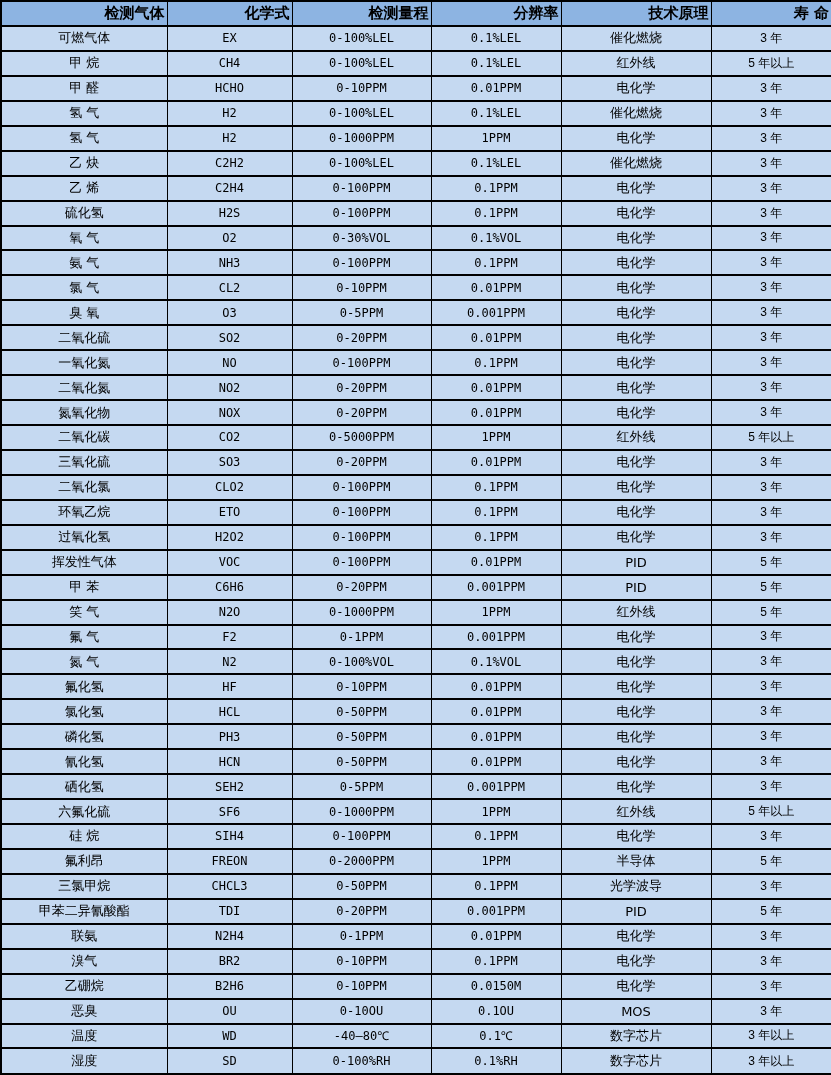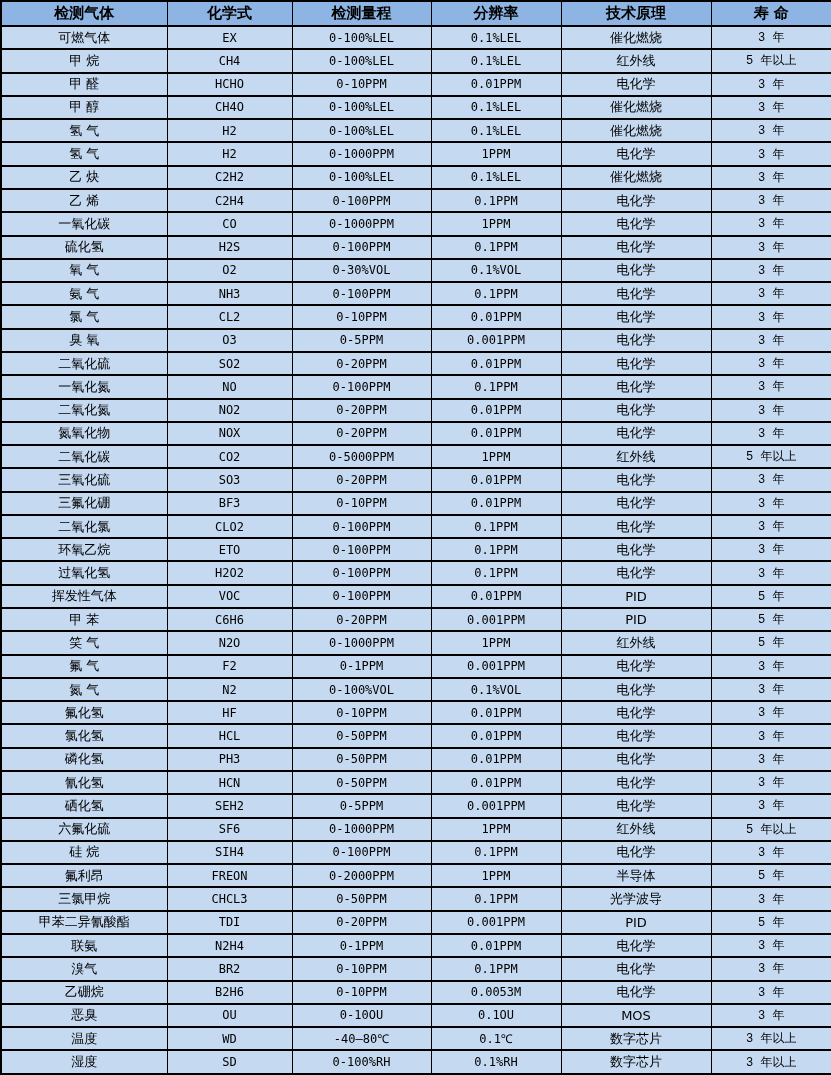--- a/index.html
+++ b/index.html
@@ -28,34 +28,35 @@
     white-space: nowrap;
     color: #000000;
   }
   .gas-table thead th {
     background: #8DB4E2;
     font-family: "DejaVu Sans", "Liberation Sans", sans-serif;
     font-weight: bold;
     font-size: 15px;
     height: 23px;
     border-bottom-width: 2px;
+    text-align: right;
   }
   .gas-table tbody td {
     background: #C5D9F1;
   }
   td.col-cn {
     font-family: "DejaVu Sans", "Liberation Sans", sans-serif;
     font-size: 13px;
   }
   td.col-mono {
     font-family: "DejaVu Sans Mono", "Liberation Mono", monospace;
     font-size: 12px;
   }
   td.col-mixed {
-    font-family: Liberation Mono, monospace;
+    font-family: Liberation Sans, sans-serif;
     font-size: 12px;
   }
 </style>
 </head>
 <body>
 
 <table class="gas-table">
   <colgroup>
     <col style="width:166px">
     <col style="width:125px">
@@ -93,28 +94,20 @@
       </tr>
       <tr>
         <td class="col-cn">甲 醛</td>
         <td class="col-mono">HCHO</td>
         <td class="col-mono">0-10PPM</td>
         <td class="col-mono">0.01PPM</td>
         <td class="col-cn">电化学</td>
         <td class="col-mixed">3 年</td>
       </tr>
       <tr>
-        <td class="col-cn">甲 醇</td>
-        <td class="col-mono">CH4O</td>
-        <td class="col-mono">0-100%LEL</td>
-        <td class="col-mono">0.1%LEL</td>
-        <td class="col-cn">催化燃烧</td>
-        <td class="col-mixed">3 年</td>
-      </tr>
-      <tr>
         <td class="col-cn">氢 气</td>
         <td class="col-mono">H2</td>
         <td class="col-mono">0-100%LEL</td>
         <td class="col-mono">0.1%LEL</td>
         <td class="col-cn">催化燃烧</td>
         <td class="col-mixed">3 年</td>
       </tr>
       <tr>
         <td class="col-cn">氢 气</td>
         <td class="col-mono">H2</td>
@@ -129,28 +122,20 @@
         <td class="col-mono">0-100%LEL</td>
         <td class="col-mono">0.1%LEL</td>
         <td class="col-cn">催化燃烧</td>
         <td class="col-mixed">3 年</td>
       </tr>
       <tr>
         <td class="col-cn">乙 烯</td>
         <td class="col-mono">C2H4</td>
         <td class="col-mono">0-100PPM</td>
         <td class="col-mono">0.1PPM</td>
-        <td class="col-cn">电化学</td>
-        <td class="col-mixed">3 年</td>
-      </tr>
-      <tr>
-        <td class="col-cn">一氧化碳</td>
-        <td class="col-mono">CO</td>
-        <td class="col-mono">0-1000PPM</td>
-        <td class="col-mono">1PPM</td>
         <td class="col-cn">电化学</td>
         <td class="col-mixed">3 年</td>
       </tr>
       <tr>
         <td class="col-cn">硫化氢</td>
         <td class="col-mono">H2S</td>
         <td class="col-mono">0-100PPM</td>
         <td class="col-mono">0.1PPM</td>
         <td class="col-cn">电化学</td>
         <td class="col-mixed">3 年</td>
@@ -229,28 +214,20 @@
       </tr>
       <tr>
         <td class="col-cn">三氧化硫</td>
         <td class="col-mono">SO3</td>
         <td class="col-mono">0-20PPM</td>
         <td class="col-mono">0.01PPM</td>
         <td class="col-cn">电化学</td>
         <td class="col-mixed">3 年</td>
       </tr>
       <tr>
-        <td class="col-cn">三氟化硼</td>
-        <td class="col-mono">BF3</td>
-        <td class="col-mono">0-10PPM</td>
-        <td class="col-mono">0.01PPM</td>
-        <td class="col-cn">电化学</td>
-        <td class="col-mixed">3 年</td>
-      </tr>
-      <tr>
         <td class="col-cn">二氧化氯</td>
         <td class="col-mono">CLO2</td>
         <td class="col-mono">0-100PPM</td>
         <td class="col-mono">0.1PPM</td>
         <td class="col-cn">电化学</td>
         <td class="col-mixed">3 年</td>
       </tr>
       <tr>
         <td class="col-cn">环氧乙烷</td>
         <td class="col-mono">ETO</td>
@@ -400,21 +377,21 @@
         <td class="col-mono">BR2</td>
         <td class="col-mono">0-10PPM</td>
         <td class="col-mono">0.1PPM</td>
         <td class="col-cn">电化学</td>
         <td class="col-mixed">3 年</td>
       </tr>
       <tr>
         <td class="col-cn">乙硼烷</td>
         <td class="col-mono">B2H6</td>
         <td class="col-mono">0-10PPM</td>
-        <td class="col-mono">0.0053M</td>
+        <td class="col-mono">0.0150M</td>
         <td class="col-cn">电化学</td>
         <td class="col-mixed">3 年</td>
       </tr>
       <tr>
         <td class="col-cn">恶臭</td>
         <td class="col-mono">OU</td>
         <td class="col-mono">0-10OU</td>
         <td class="col-mono">0.1OU</td>
         <td class="col-cn">MOS</td>
         <td class="col-mixed">3 年</td>

